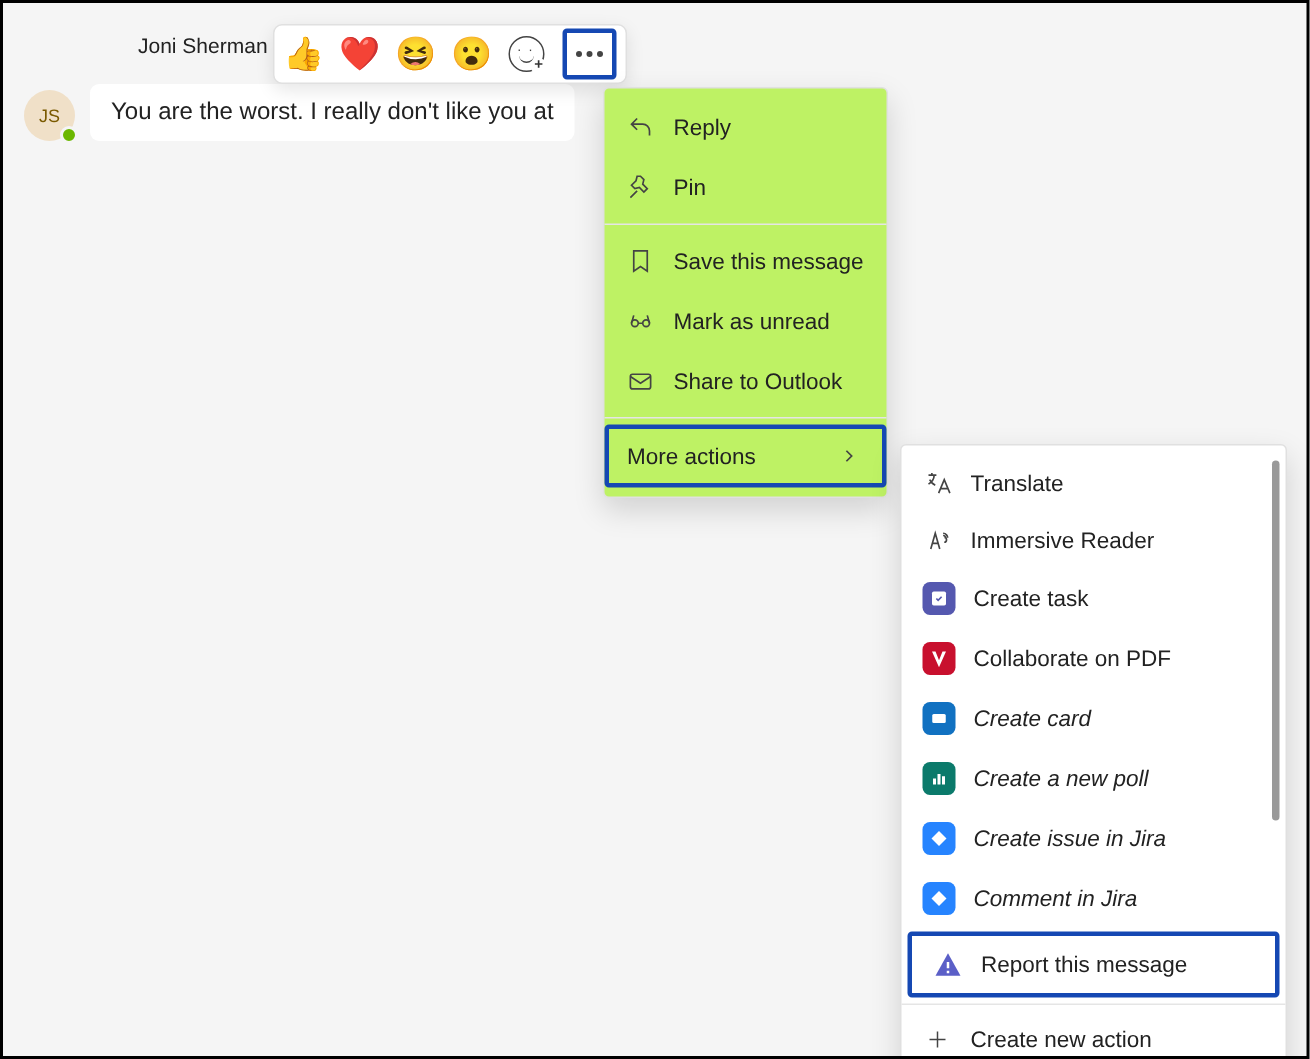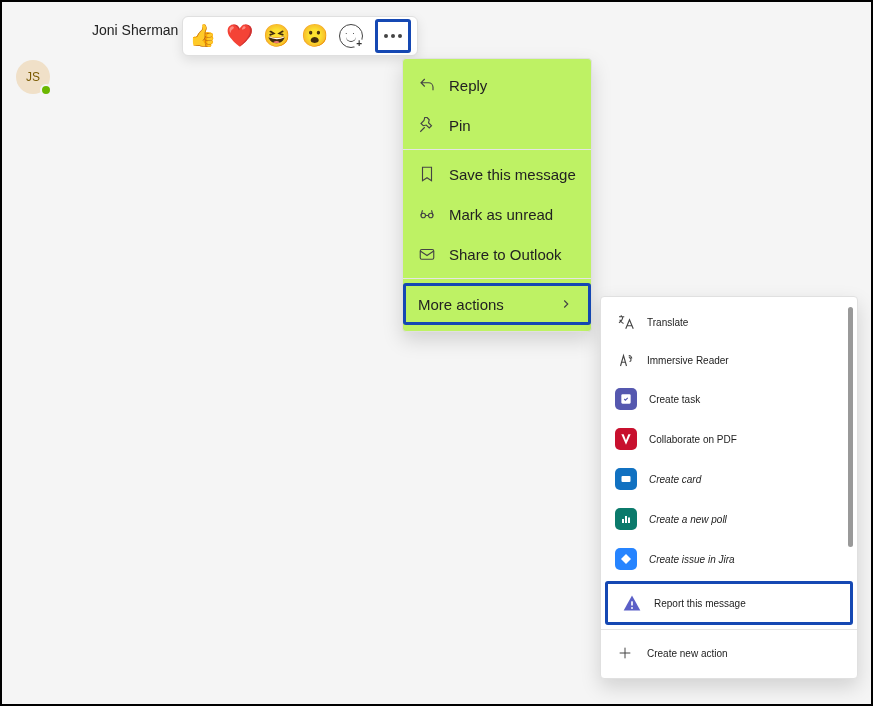--- a/index.html
+++ b/index.html
@@ -174,21 +174,21 @@
       position: absolute;
       top: 294px;
       left: 598px;
       width: 258px;
       background: #fff;
       border: 1px solid #e0e0e0;
       border-radius: 4px;
       box-shadow: 0 8px 20px rgba(0,0,0,0.15);
       padding: 6px 0;
     }
-    .menu2 .menu-item { padding: 9px 14px; font-size: 10px; }
+    .menu2 .menu-item { padding: 9px 14px; font-size: 15px; }
     .italic { font-style: italic; }
     .submenu-icon-box {
       width: 22px;
       height: 22px;
       border-radius: 5px;
       display: flex;
       align-items: center;
       justify-content: center;
       font-size: 12px;
       color: #fff;
@@ -217,20 +217,21 @@
   <div class="avatar-wrap">
     <div class="avatar">
       <span>JS</span>
       <div class="presence"></div>
     </div>
   </div>
   <div class="msg-header">
     <span class="sender">Joni Sherman</span>
     <span class="ts">Frid</span>
   </div>
+  <div class="msg-body">You are the worst. I really don't like you at</div>
 
   <div class="reaction-bar">
     <span class="reaction">👍</span>
     <span class="reaction">❤️</span>
     <span class="reaction">😆</span>
     <span class="reaction">😮</span>
     <div class="react-custom">
       <div class="react-plus">+</div>
     </div>
     <div class="more-btn">
@@ -353,20 +354,28 @@
     <span class="italic">Create a new poll</span>
   </div>
   <div class="menu-item">
     <span class="submenu-icon-box" style="background:#2684ff">
       <svg width="12" height="12" viewBox="0 0 24 24" fill="#fff">
           <path d="M12 2l10 10-10 10L2 12 12 2z"></path>
         </svg>
     </span>
     <span class="italic">Create issue in Jira</span>
   </div>
+  <div class="menu-item">
+    <span class="submenu-icon-box" style="background:#2684ff">
+      <svg width="12" height="12" viewBox="0 0 24 24" fill="#fff">
+          <path d="M12 2l10 10-10 10L2 12 12 2z"></path>
+        </svg>
+    </span>
+    <span class="italic">Comment in Jira</span>
+  </div>
   <div class="menu-item report-item">
     <span class="menu-icon">
       <svg width="20" height="20" viewBox="0 0 24 24" fill="#5b5fc7">
           <path d="M12 3l10 18H2L12 3z"></path>
           <rect x="11" y="10" width="2" height="5" fill="#fff"></rect>
           <rect x="11" y="17" width="2" height="2" fill="#fff"></rect>
         </svg>
     </span>
     <span>Report this message</span>
   </div>

